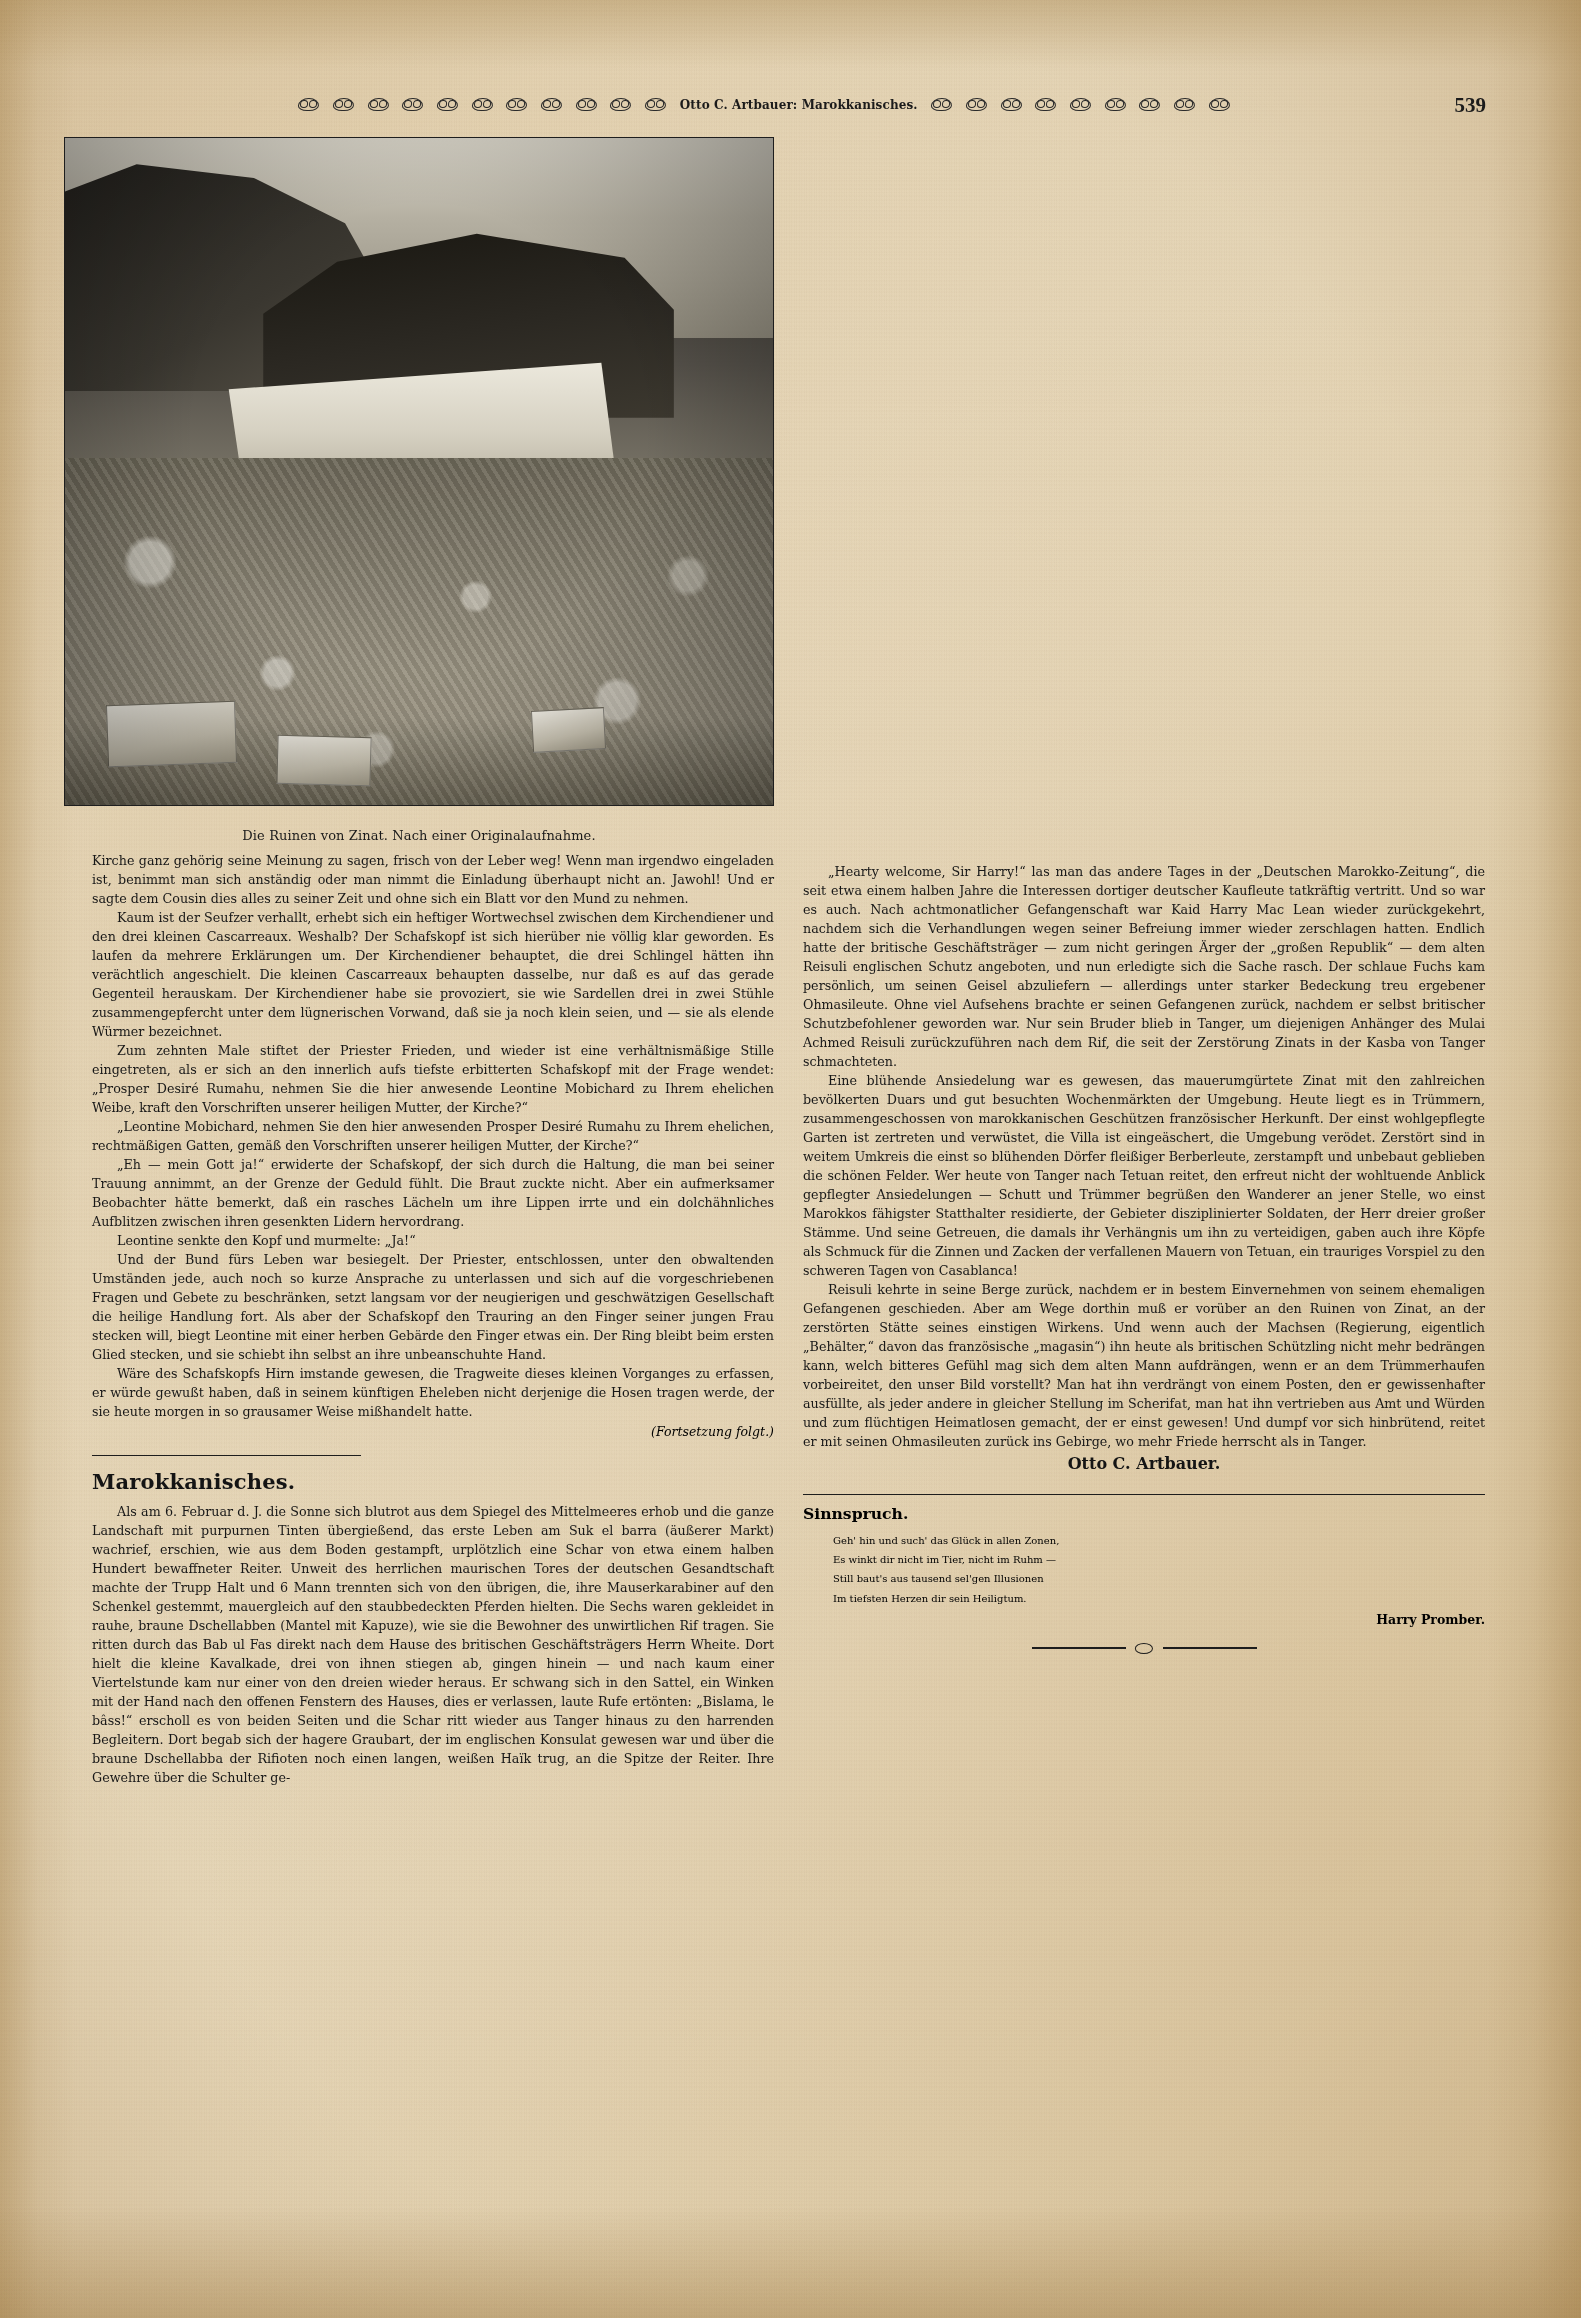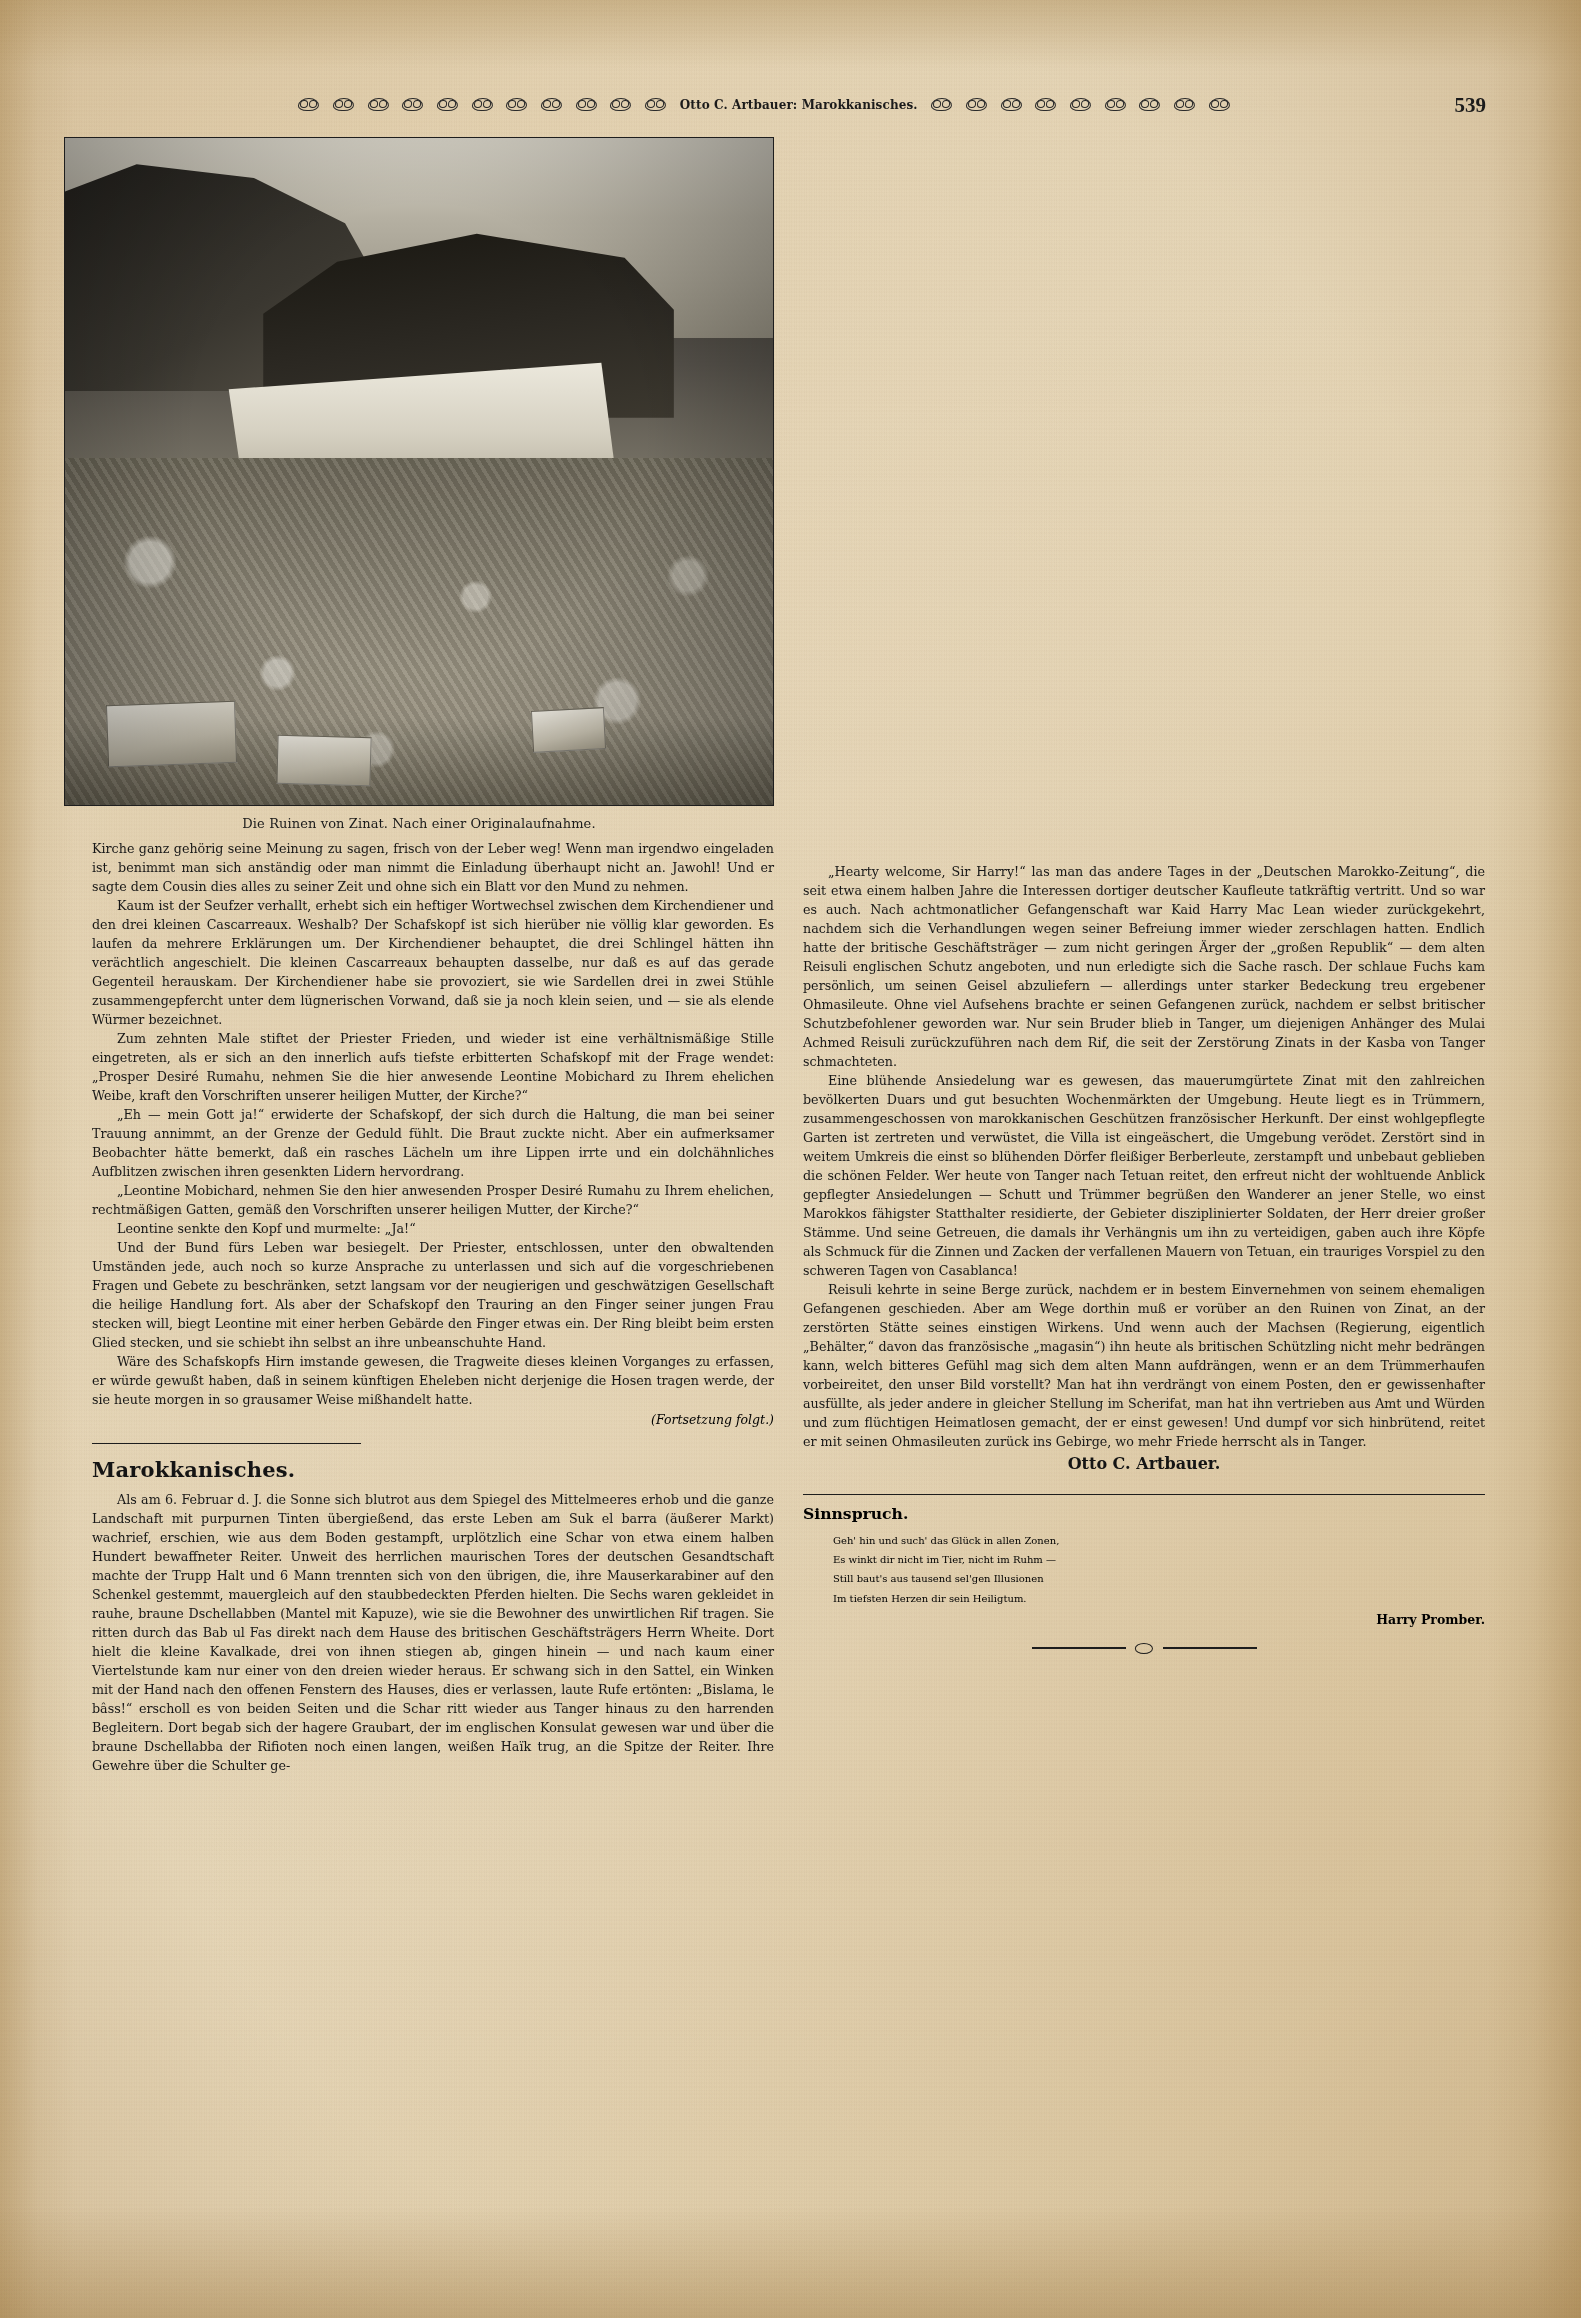--- a/index.html
+++ b/index.html
@@ -193,21 +193,21 @@
     border: 0.6px solid rgba(40,38,32,0.5);
   }
   .ph-block.b1 { left: 6%; bottom: 6%; width: 18%; height: 9%; transform: rotate(-2deg); }
   .ph-block.b2 { left: 30%; bottom: 3%; width: 13%; height: 7%; transform: rotate(1.5deg); }
   .ph-block.b3 { left: 66%; bottom: 8%; width: 10%; height: 6%; transform: rotate(-3deg); }
   .ph-vignette {
     position: absolute; inset: 0;
     background: radial-gradient(ellipse at 50% 45%, rgba(0,0,0,0) 45%, rgba(0,0,0,0.35) 100%);
   }
   .figure-caption {
-    margin-top: 10px;
+    margin-top: 22px;
     text-align: center;
     font-family: "DejaVu Serif", serif;
     font-size: 13px;
     color: #1a1a1a;
     letter-spacing: 0.1px;
   }
 
   .rule-short {
     width: 269px;
     height: 1.2px;
@@ -347,22 +347,22 @@
             <div class="ph-block b2"></div>
             <div class="ph-block b3"></div>
             <div class="ph-vignette"></div>
           </div>
           <div class="figure-caption">Die Ruinen von Zinat.  Nach einer Originalaufnahme.</div>
         </div>
 
         <p class="body cont">Kirche ganz gehörig seine Meinung zu sagen, frisch von der Leber weg! Wenn man irgendwo eingeladen ist, benimmt man sich anständig oder man nimmt die Einladung überhaupt nicht an. Jawohl! Und er sagte dem Cousin dies alles zu seiner Zeit und ohne sich ein Blatt vor den Mund zu nehmen.</p>
         <p class="body">Kaum ist der Seufzer verhallt, erhebt sich ein heftiger Wortwechsel zwischen dem Kirchendiener und den drei kleinen Cascarreaux. Weshalb? Der Schafskopf ist sich hierüber nie völlig klar geworden. Es laufen da mehrere Erklärungen um. Der Kirchendiener behauptet, die drei Schlingel hätten ihn verächtlich angeschielt. Die kleinen Cascarreaux behaupten dasselbe, nur daß es auf das gerade Gegenteil herauskam. Der Kirchendiener habe sie provoziert, sie wie Sardellen drei in zwei Stühle zusammengepfercht unter dem lügnerischen Vorwand, daß sie ja noch klein seien, und — sie als elende Würmer bezeichnet.</p>
         <p class="body">Zum zehnten Male stiftet der Priester Frieden, und wieder ist eine verhältnismäßige Stille eingetreten, als er sich an den innerlich aufs tiefste erbitterten Schafskopf mit der Frage wendet: „Prosper Desiré Rumahu, nehmen Sie die hier anwesende Leontine Mobichard zu Ihrem ehelichen Weibe, kraft den Vorschriften unserer heiligen Mutter, der Kirche?“</p>
+        <p class="body">„Leontine Mobichard, nehmen Sie den hier anwesenden Prosper Desiré Rumahu zu Ihrem ehelichen, rechtmäßigen Gatten, gemäß den Vorschriften unserer heiligen Mutter, der Kirche?“</p>
         <p class="body">„Eh — mein Gott ja!“ erwiderte der Schafskopf, der sich durch die Haltung, die man bei seiner Trauung annimmt, an der Grenze der Geduld fühlt. Die Braut zuckte nicht. Aber ein aufmerksamer Beobachter hätte bemerkt, daß ein rasches Lächeln um ihre Lippen irrte und ein dolchähnliches Aufblitzen zwischen ihren gesenkten Lidern hervordrang.</p>
-        <p class="body">„Leontine Mobichard, nehmen Sie den hier anwesenden Prosper Desiré Rumahu zu Ihrem ehelichen, rechtmäßigen Gatten, gemäß den Vorschriften unserer heiligen Mutter, der Kirche?“</p>
         <p class="body">Leontine senkte den Kopf und murmelte: „Ja!“</p>
         <p class="body">Und der Bund fürs Leben war besiegelt. Der Priester, entschlossen, unter den obwaltenden Umständen jede, auch noch so kurze Ansprache zu unterlassen und sich auf die vorgeschriebenen Fragen und Gebete zu beschränken, setzt langsam vor der neugierigen und geschwätzigen Gesellschaft die heilige Handlung fort. Als aber der Schafskopf den Trauring an den Finger seiner jungen Frau stecken will, biegt Leontine mit einer herben Gebärde den Finger etwas ein. Der Ring bleibt beim ersten Glied stecken, und sie schiebt ihn selbst an ihre unbeanschuhte Hand.</p>
         <p class="body">Wäre des Schafskopfs Hirn imstande gewesen, die Tragweite dieses kleinen Vorganges zu erfassen, er würde gewußt haben, daß in seinem künftigen Eheleben nicht derjenige die Hosen tragen werde, der sie heute morgen in so grausamer Weise mißhandelt hatte.</p>
         <div class="cont-note">(Fortsetzung folgt.)</div>
 
         <div class="rule-short"></div>
         <h2 class="section-title">Marokkanisches.</h2>
         <p class="body">Als am 6. Februar d. J. die Sonne sich blutrot aus dem Spiegel des Mittelmeeres erhob und die ganze Landschaft mit purpurnen Tinten übergießend, das erste Leben am Suk el barra (äußerer Markt) wachrief, erschien, wie aus dem Boden gestampft, urplötzlich eine Schar von etwa einem halben Hundert bewaffneter Reiter. Unweit des herrlichen maurischen Tores der deutschen Gesandtschaft machte der Trupp Halt und 6 Mann trennten sich von den übrigen, die, ihre Mauserkarabiner auf den Schenkel gestemmt, mauergleich auf den staubbedeckten Pferden hielten. Die Sechs waren gekleidet in rauhe, braune Dschellabben (Mantel mit Kapuze), wie sie die Bewohner des unwirtlichen Rif tragen. Sie ritten durch das Bab ul Fas direkt nach dem Hause des britischen Geschäftsträgers Herrn Wheite. Dort hielt die kleine Kavalkade, drei von ihnen stiegen ab, gingen hinein — und nach kaum einer Viertelstunde kam nur einer von den dreien wieder heraus. Er schwang sich in den Sattel, ein Winken mit der Hand nach den offenen Fenstern des Hauses, dies er verlassen, laute Rufe ertönten: „Bislama, le bâss!“ erscholl es von beiden Seiten und die Schar ritt wieder aus Tanger hinaus zu den harrenden Begleitern. Dort begab sich der hagere Graubart, der im englischen Konsulat gewesen war und über die braune Dschellabba der Rifioten noch einen langen, weißen Haïk trug, an die Spitze der Reiter. Ihre Gewehre über die Schulter ge-</p>
       </div>
 

